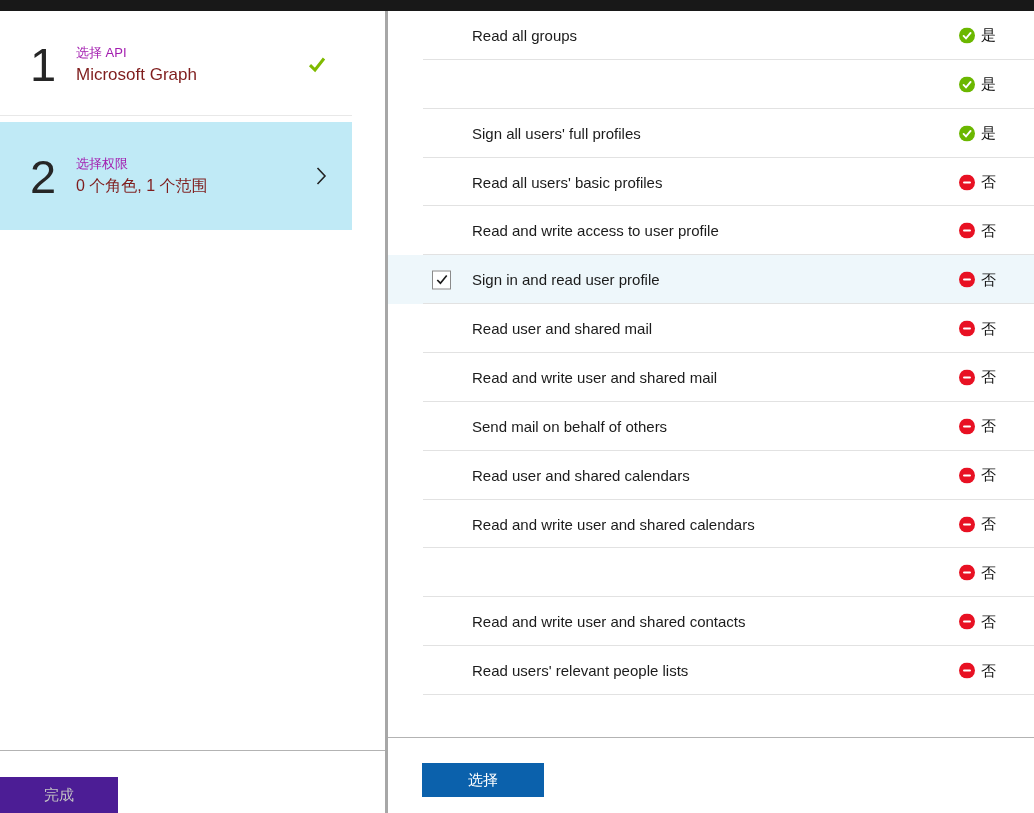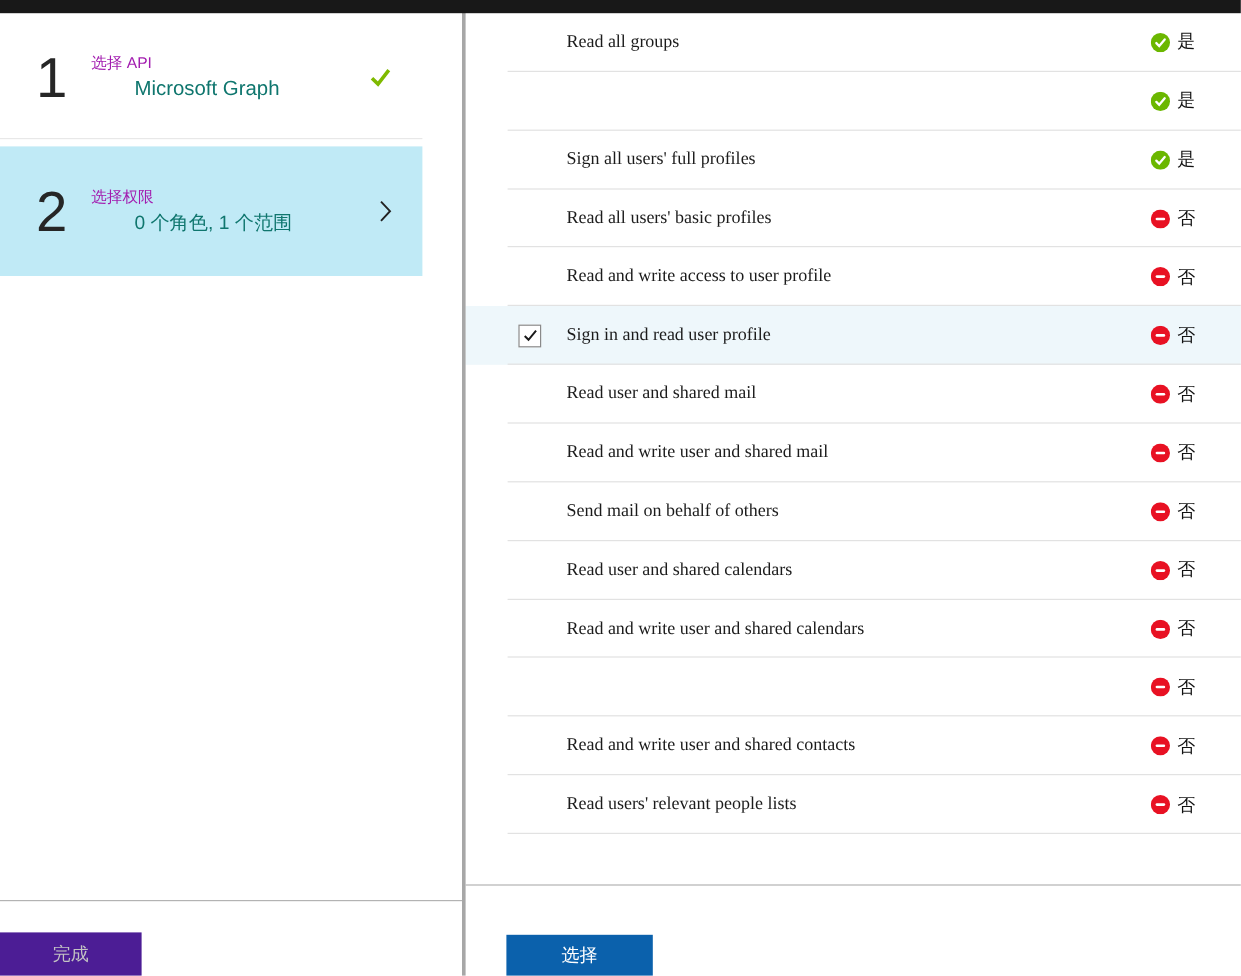--- a/index.html
+++ b/index.html
@@ -21,21 +21,21 @@
   .left-blade { position: absolute; left: 0; top: 11px; width: 385px; height: 802px; background: #fff; }
   .step-card { position: absolute; left: 0; width: 352px; cursor: pointer; }
   .step-1 { top: 1px; height: 104px; background: #fff; border-bottom: 1px solid #e8e8e8; }
   .step-2 { top: 111px; height: 108px; background: var(--step-active, #c0eaf6); }
   .step-number {
     position: absolute; left: 30px; top: 50%; transform: translateY(-50%);
     font-size: 47px; font-weight: 300; color: #262626; line-height: 1;
   }
   .step-text { position: absolute; left: 76px; top: 50%; transform: translateY(-50%); }
   .step-label { font-size: 13px; color: #a21caf; margin-bottom: 3px; }
-  .step-value { font-size: 17px; color: #0f766e; margin-left: 36px; }
+  .step-value { font-size: 17px; color: #7f1d1d; }
   .step-2 .step-value { font-size: 16px; }
   .step-check, .step-chevron { position: absolute; right: 25px; top: 50%; transform: translateY(-50%); }
   .step-check svg { width: 20px; height: 20px; display: block; }
   .step-chevron svg { width: 11px; height: 19px; display: block; }
 
   .left-footer-divider { position: absolute; left: 0; top: 739px; width: 385px; height: 1px; background: #b3b3b3; }
   .done-btn {
     position: absolute; left: 0; top: 766px; width: 118px; height: 36px;
     background: #4c1d95; color: #c3c3c3; border: none;
     font-size: 15px; font-family: inherit;
@@ -48,30 +48,30 @@
   .perm-row::after {
     content: ""; position: absolute; left: 35px; right: 0; bottom: 0; height: 1px; background: #e2e2e2;
   }
   .perm-row.selected { background: var(--row-sel, #eef7fb); }
   .checkbox {
     position: absolute; left: 44px; top: 50%; transform: translateY(-50%);
     width: 19px; height: 19px; background: #fff; border: 1px solid #8a8a8a;
     display: flex; align-items: center; justify-content: center;
   }
   .checkbox svg { width: 14px; height: 14px; display: block; }
-  .perm-label { margin-left: 84px; font-size: 15px; color: #1b1b1b; white-space: nowrap; font-family: Liberation Serif, serif; }
+  .perm-label { margin-left: 84px; font-size: 15px; color: #1b1b1b; white-space: nowrap; }
   .status { position: absolute; right: 38px; top: 50%; transform: translateY(-50%); display: flex; align-items: center; gap: 6px; }
   .status-icon svg { width: 16px; height: 16px; display: block; }
   .status-text { font-size: 15px; color: #111; }
 
   .right-footer-divider { position: absolute; left: 0; top: 726px; width: 646px; height: 1px; background: #b3b3b3; }
   .select-btn {
     position: absolute; left: 34px; top: 752px; width: 122px; height: 34px;
     background: var(--accent, #0b61ac); color: #fff; border: none;
-    font-size: 15px; font-family: inherit; cursor: pointer; margin-top: 16px;
+    font-size: 15px; font-family: inherit; cursor: pointer;
   }
 </style>
 </head>
 <body>
 
 <div class="screen">
 
   <div class="v-divider"></div>
   <div class="topbar"></div>
 

